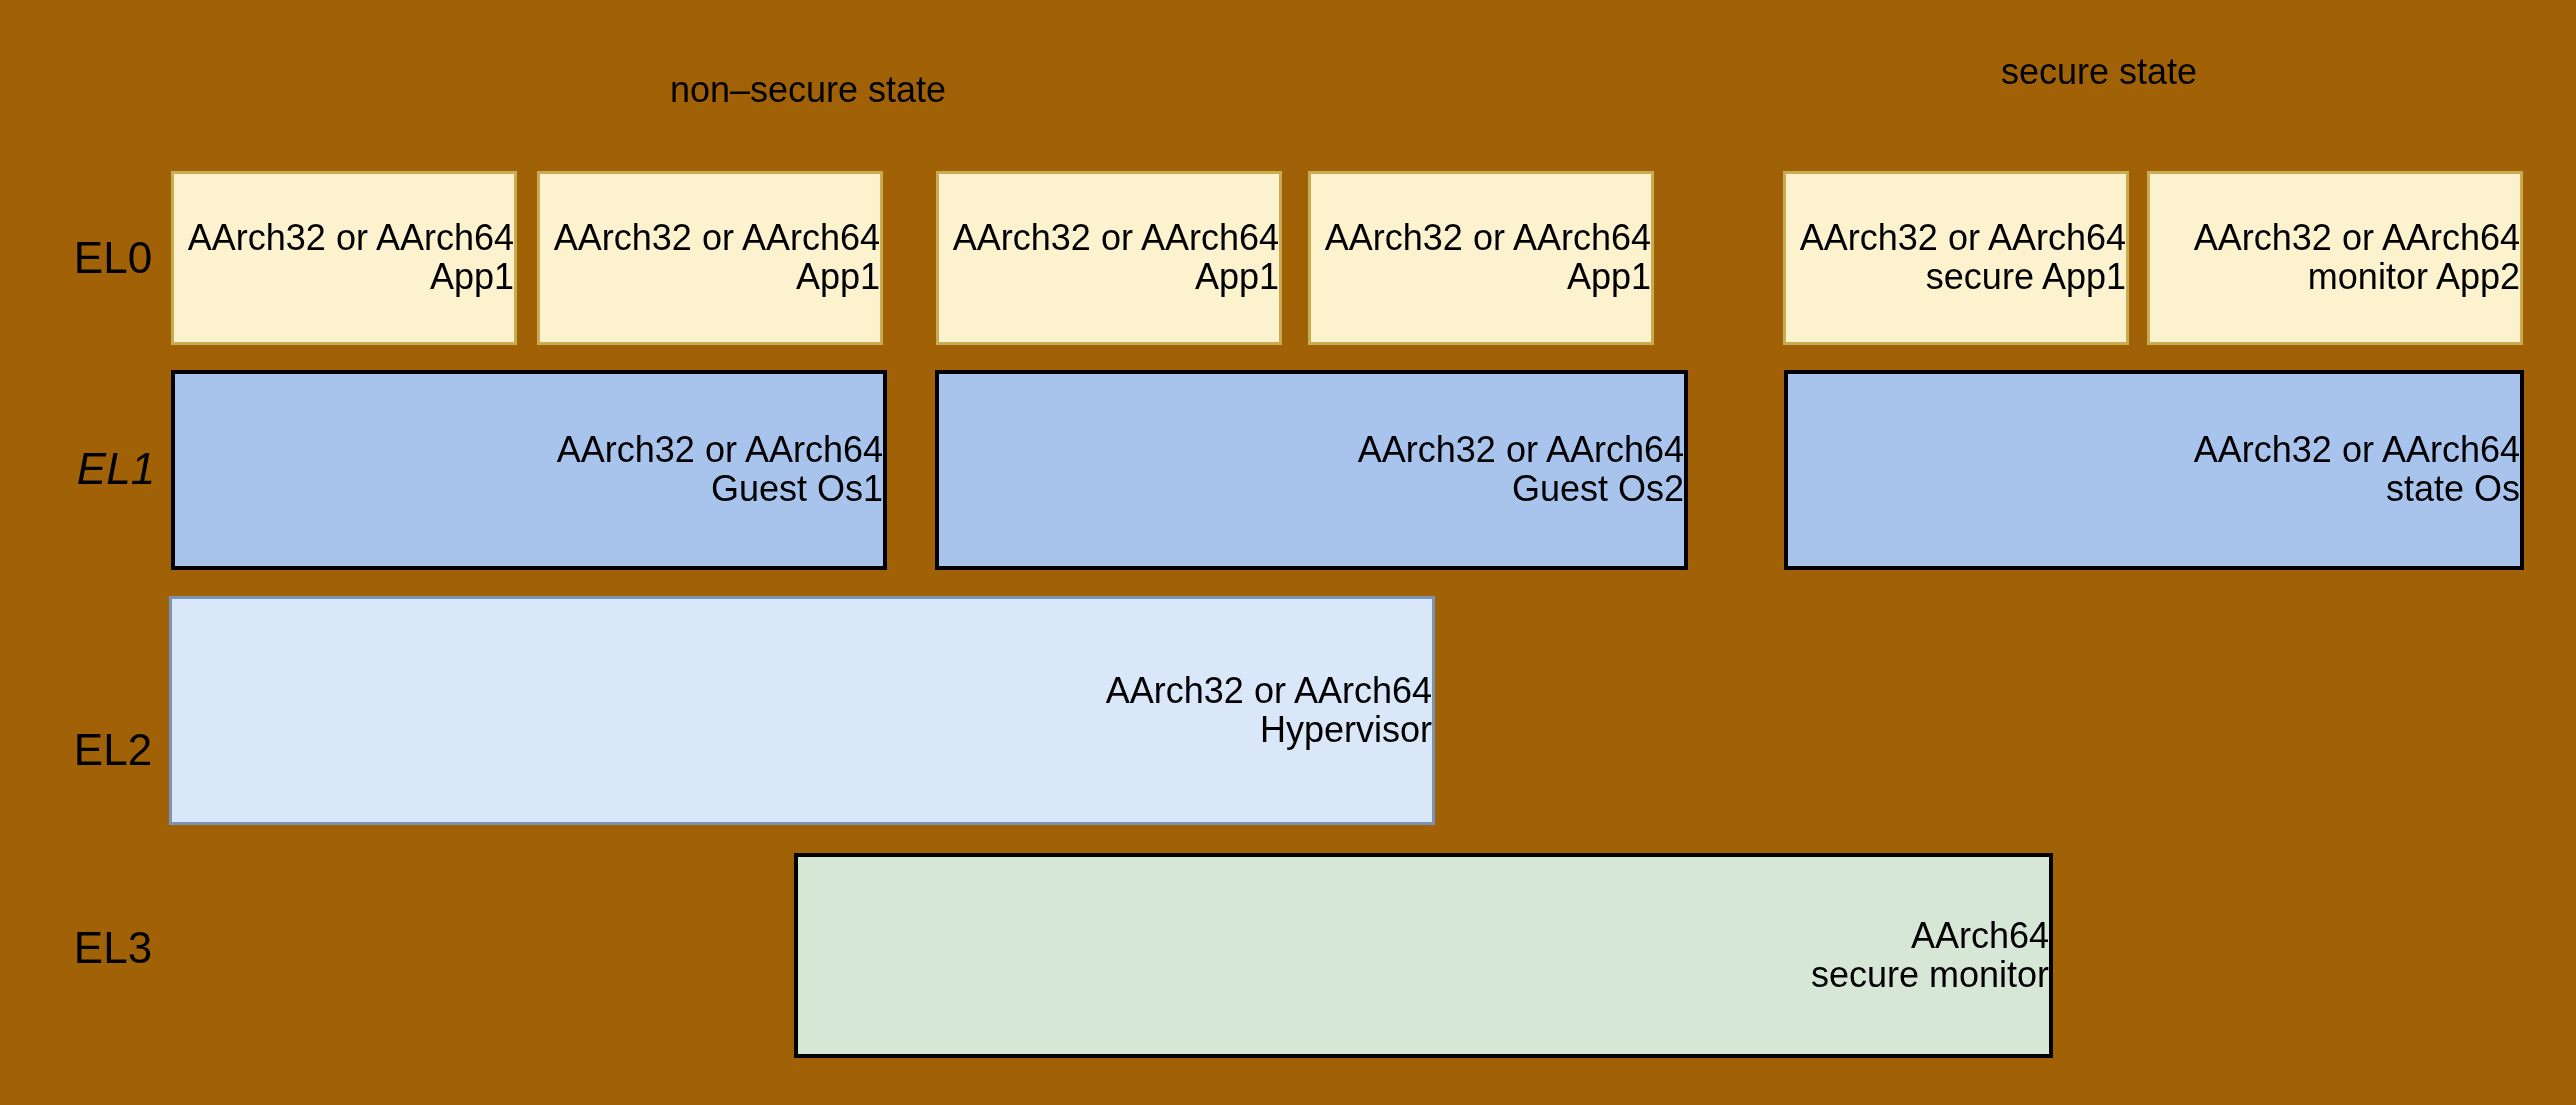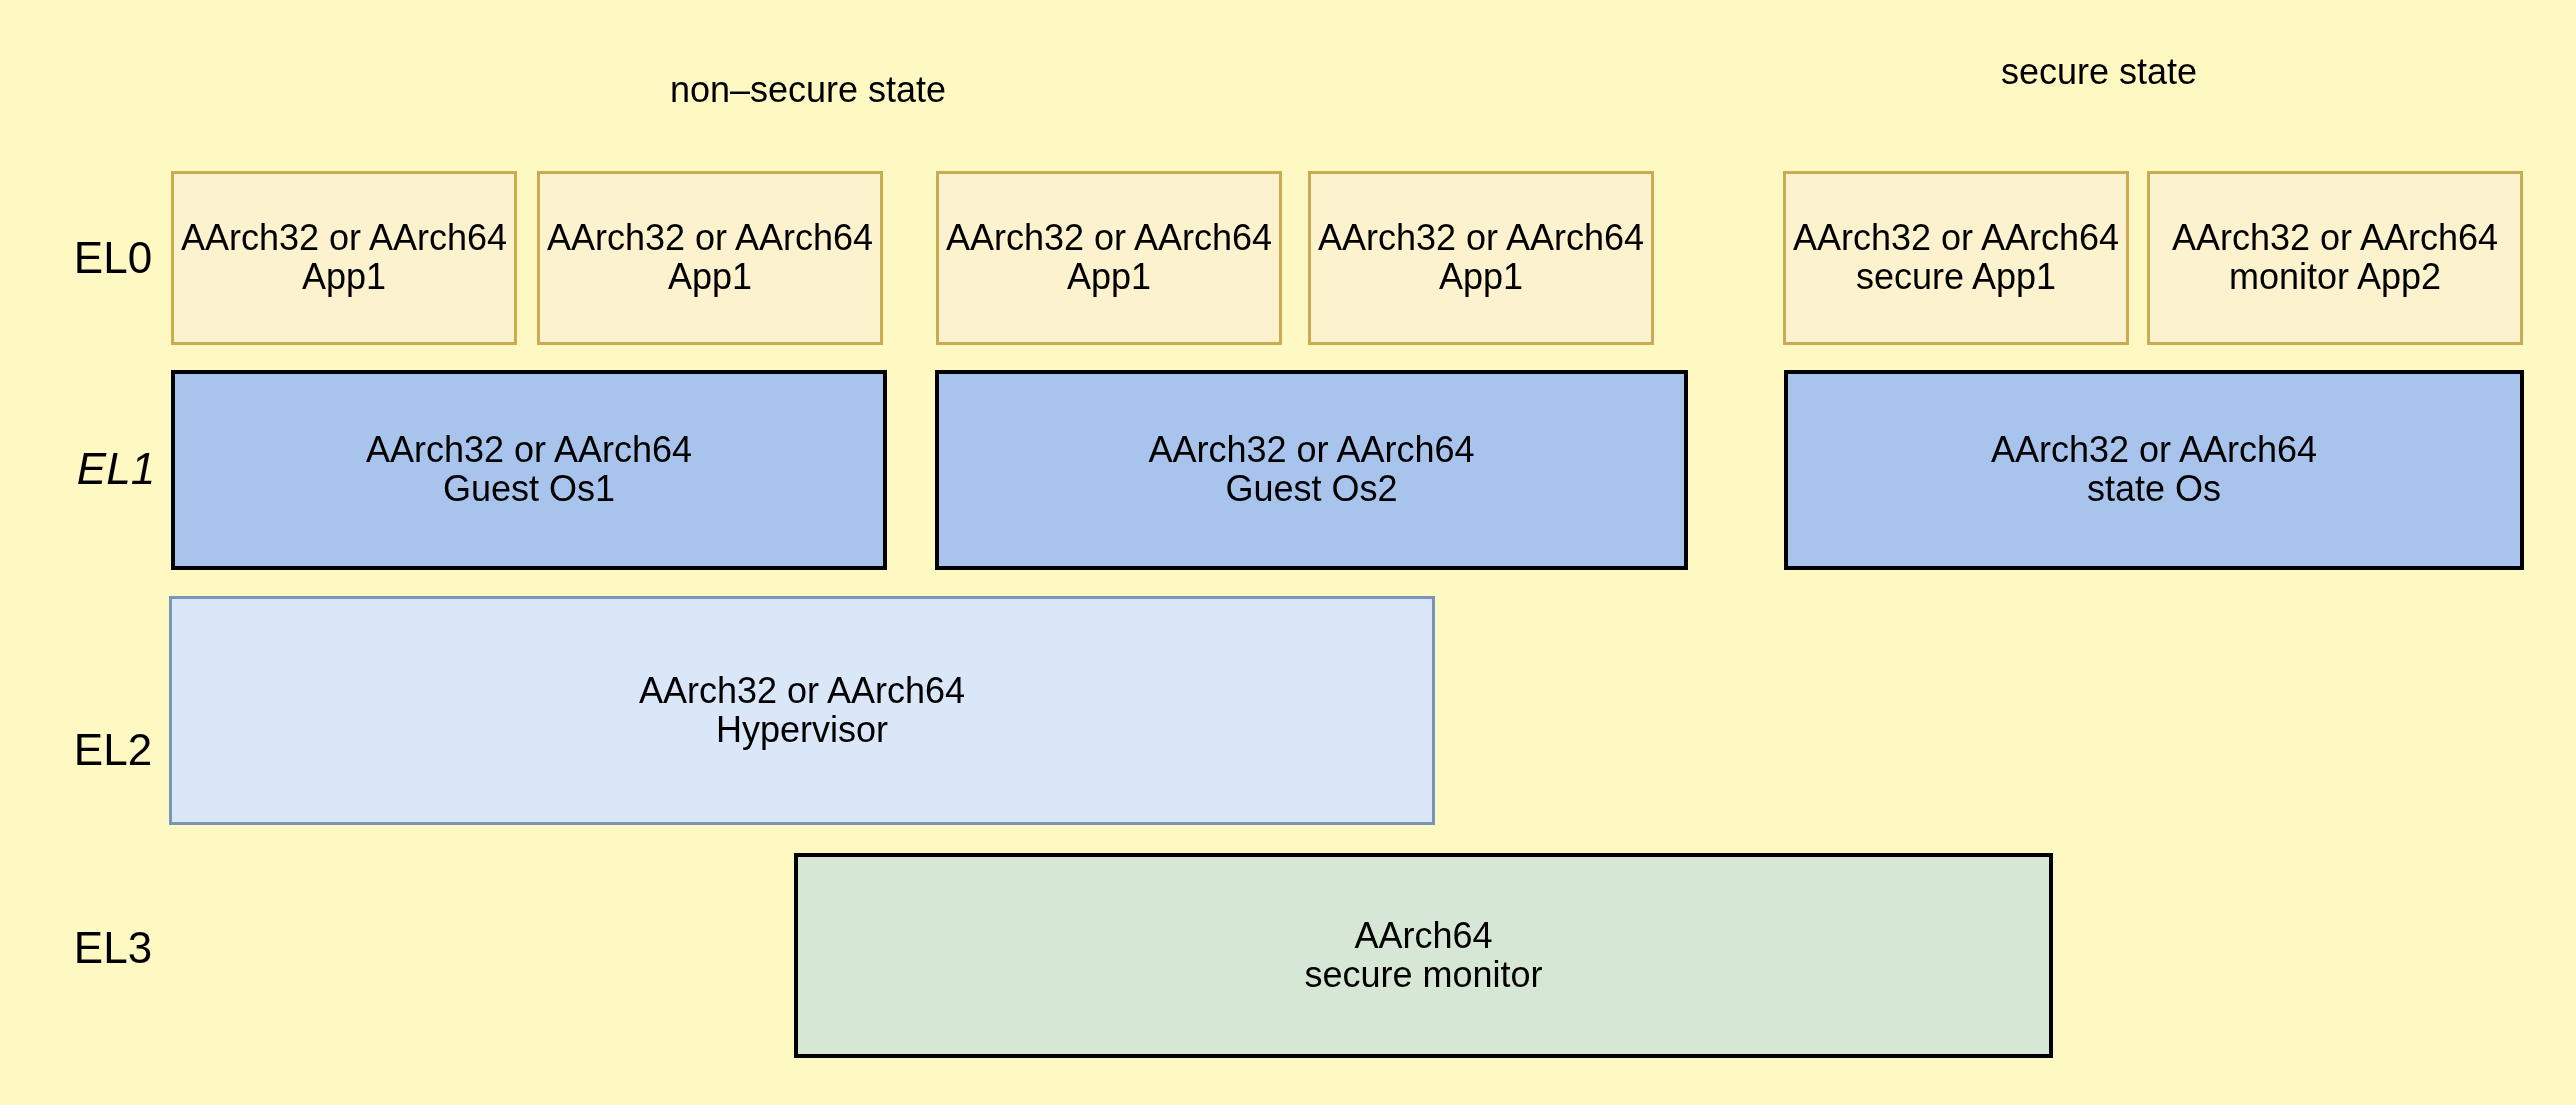--- a/index.html
+++ b/index.html
@@ -7,21 +7,21 @@
     padding: 0;
     width: 2576px;
     height: 1106px;
     background: #ffffff;
     font-family: "Liberation Sans", sans-serif;
   }
   #diagram {
     position: relative;
     width: 2576px;
     height: 1106px;
-    background: #fef9c3;
+    background: #a16207;
     overflow: hidden;
     color: #000000;
   }
   .state-title {
     position: absolute;
     transform: translate(-50%, -50%);
     font-size: 36px;
     line-height: 1.08;
     white-space: nowrap;
     text-align: center;
@@ -32,21 +32,21 @@
     font-size: 44px;
     line-height: 1.08;
     white-space: nowrap;
     text-align: center;
   }
   .box {
     position: absolute;
     box-sizing: border-box;
     display: flex;
     flex-direction: column;
-    align-items: center;
+    align-items: flex-end;
     justify-content: center;
     text-align: center;
     font-size: 36px;
     line-height: 1.08;
   }
   .box .line {
     display: block;
     white-space: nowrap;
   }
 </style>

